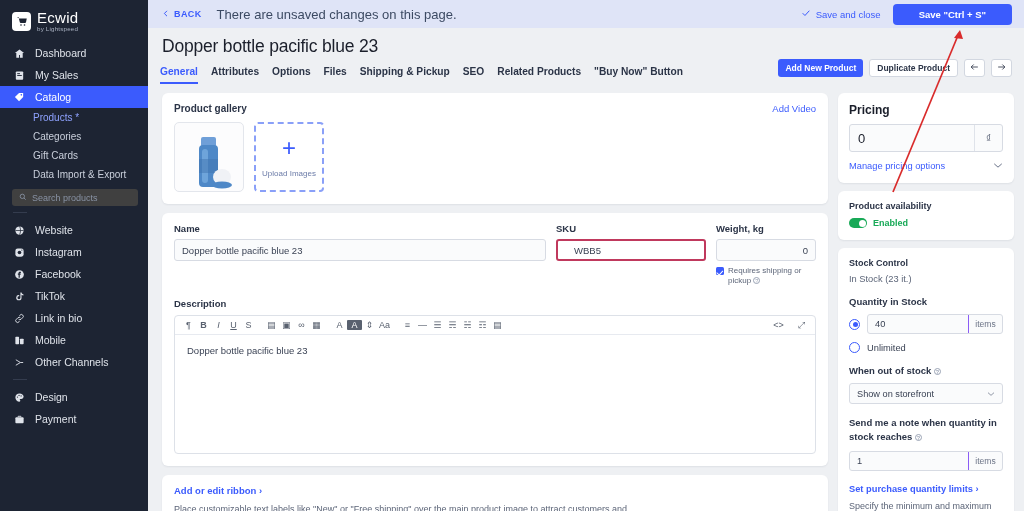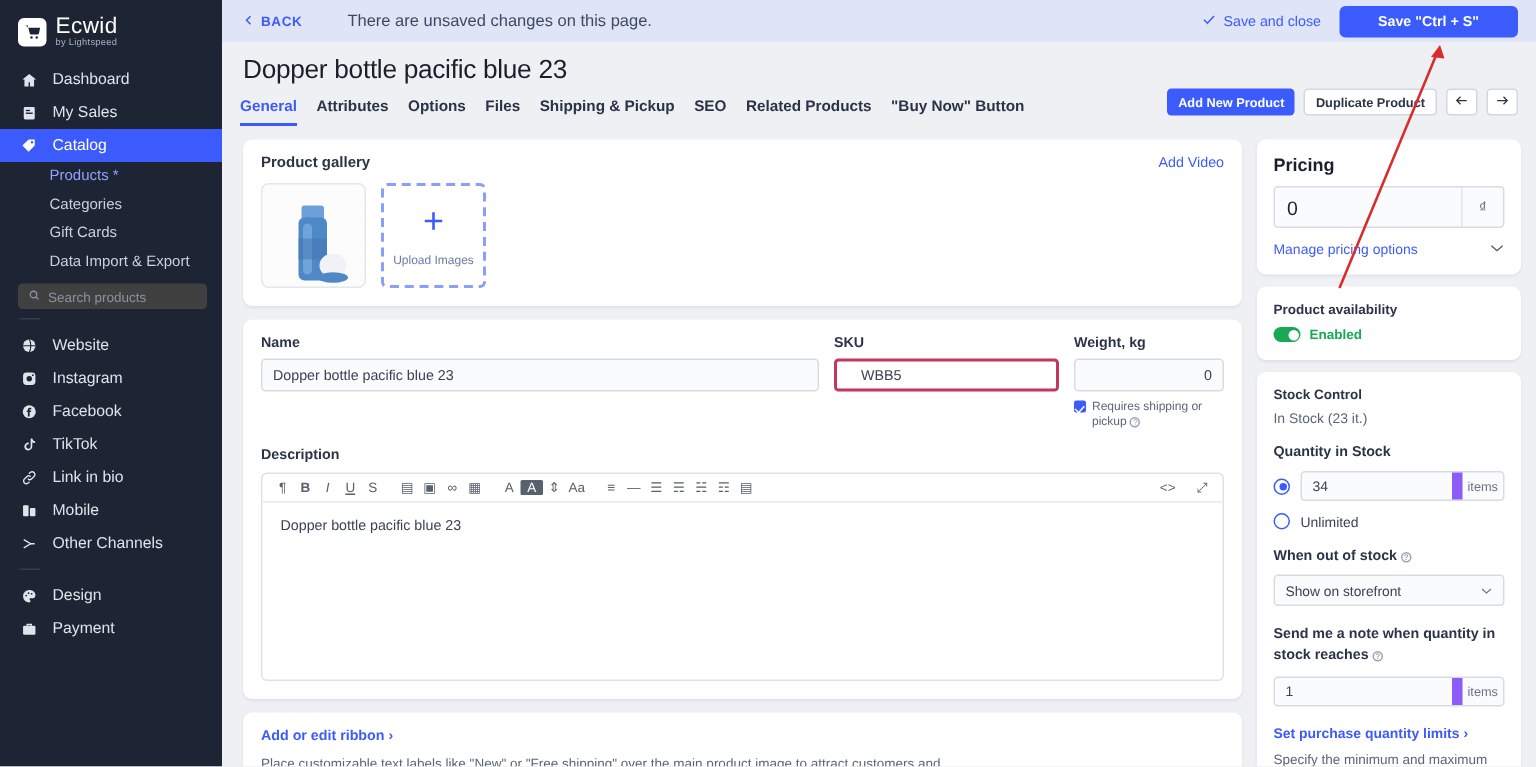--- a/index.html
+++ b/index.html
@@ -58,21 +58,21 @@
 
   
   .main { flex: 1 1 auto; height: 511px; position: relative; background: #eef0f3; overflow: hidden; }
 
   .topbar {
     height: 28px; background: #dfe4f7;
     display: flex; align-items: center; padding: 0 12px 0 14px;
     font-size: 9.5px; color: #3c4a63;
   }
   .back-link { display: flex; align-items: center; gap: 4px; color: #3b5bfd; font-weight: 700; font-size: 9px; letter-spacing: .4px; cursor: pointer; }
-  .unsaved { margin-left: 30px; color: #3c4a63; font-size: 11px; }
+  .unsaved { margin-left: 15px; color: #3c4a63; font-size: 13px; }
   .topbar-right { margin-left: auto; display: flex; align-items: center; gap: 12px; }
   .save-close { display: flex; align-items: center; gap: 5px; color: #3b5bfd; font-size: 9.5px; cursor: pointer; }
   .btn-save {
     background: #3b5bfd; color: #fff; border: none; border-radius: 4px;
     height: 21px; padding: 0 26px; font-size: 9.5px; font-weight: 700;
     font-family: inherit; cursor: pointer;
   }
 
   .page-head { background: #eef0f3; padding: 8px 14px 0 14px; position: relative; }
   .page-title { font-size: 17.5px; font-weight: 400; color: #1b1f2b; letter-spacing: -.2px; }
@@ -153,21 +153,21 @@
 
   .instock { color:#18a957; font-size:9.3px; margin-top:6px; }
   .instock span { color:#5c6578; }
   .r-label { font-size:9.5px; font-weight:700; color:#2b3447; margin-top:12px; }
   .qty-row { display:flex; align-items:center; gap:7px; margin-top:7px; }
   .radio { width:11px;height:11px;border:1.5px solid #3b5bfd;border-radius:50%; flex:0 0 11px; position:relative; background:#fff;}
   .radio.on:after { content:""; position:absolute; left:2.5px; top:2.5px; width:5px;height:5px;border-radius:50%;background:#3b5bfd; }
   .radio.off { border-color:#3b5bfd; }
   .qty-input { flex:1 1 auto; display:flex; border:1px solid #d7dbe3; border-radius:3px; background:#fafbfc; height:20px; }
   .qty-input .v { flex:1 1 auto; display:flex;align-items:center;padding:0 7px; font-size:9.3px;color:#3a4254;}
-  .qty-input .u { flex:0 0 34px; border-left:7px solid #8b5cf6; display:flex;align-items:center;justify-content:center;font-size:8.5px;color:#6b7386;}
+  .qty-input .u { flex:0 0 34px; border-left:1px solid #8b5cf6; display:flex;align-items:center;justify-content:center;font-size:8.5px;color:#6b7386;}
   .unl-row { display:flex; align-items:center; gap:7px; margin-top:8px; font-size:9.3px; color:#3a4254; }
   .select {
     margin-top:7px; width:100%; height:21px; border:1px solid #d7dbe3; border-radius:3px; background:#fafbfc;
     display:flex; align-items:center; padding:0 7px; font-size:9.2px; color:#3a4254; justify-content:space-between;
   }
   .note-label { font-size:9.5px; font-weight:700; color:#2b3447; margin-top:12px; line-height:1.45; }
   .limits { margin-top:13px; color:#3b5bfd; font-size:9.3px; font-weight:700; cursor:pointer; }
   .limits-txt { font-size:9px; color:#5c6578; margin-top:6px; line-height:1.45; }
 
   .arrow-svg { position:absolute; left:0; top:0; width:1024px; height:511px; pointer-events:none; }
@@ -499,21 +499,21 @@
           <div class="r-sub">Stock Control</div>
           <div class="instock">
             <span>In Stock</span>
             <span>(23 it.)</span>
           </div>
 
           <div class="r-label">Quantity in Stock</div>
           <div class="qty-row">
             <span class="radio on"></span>
             <span class="qty-input">
-              <span class="v">34</span>
+              <span class="v">40</span>
               <span class="u">items</span>
             </span>
           </div>
           <div class="unl-row">
             <span class="radio off"></span>
             <span>Unlimited</span>
           </div>
 
           <div class="r-label">
             <span>When out of stock</span>

